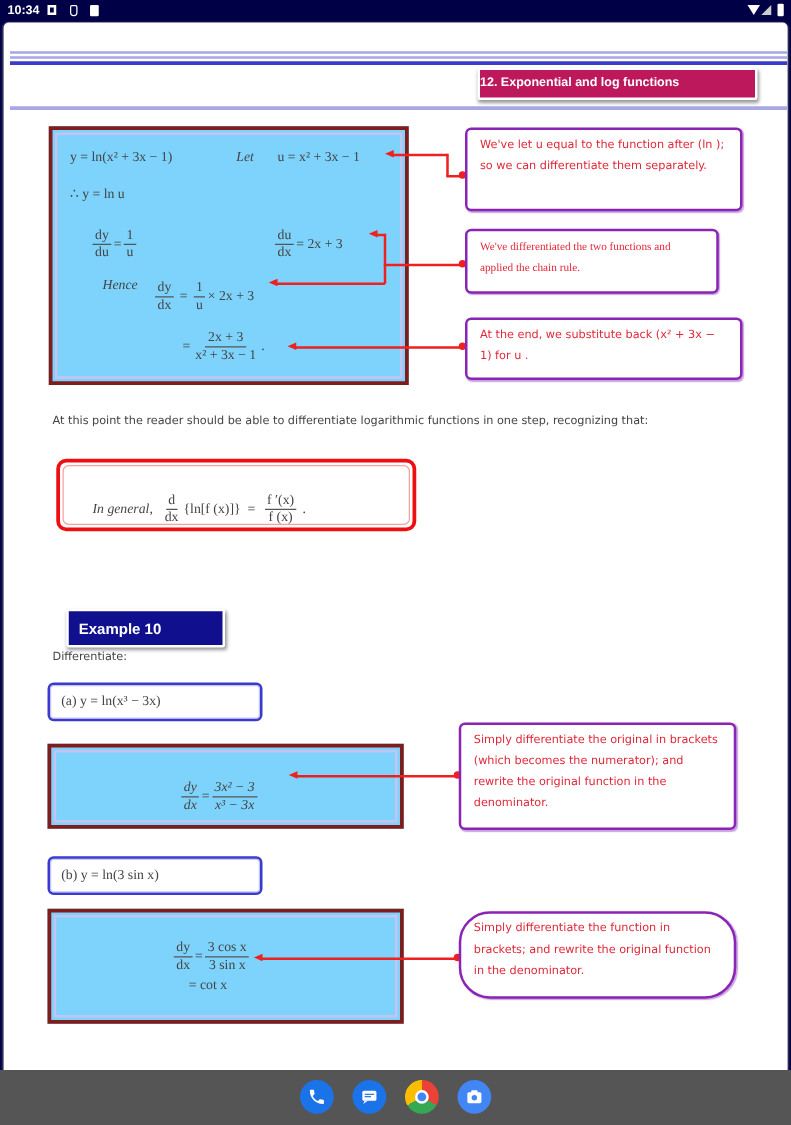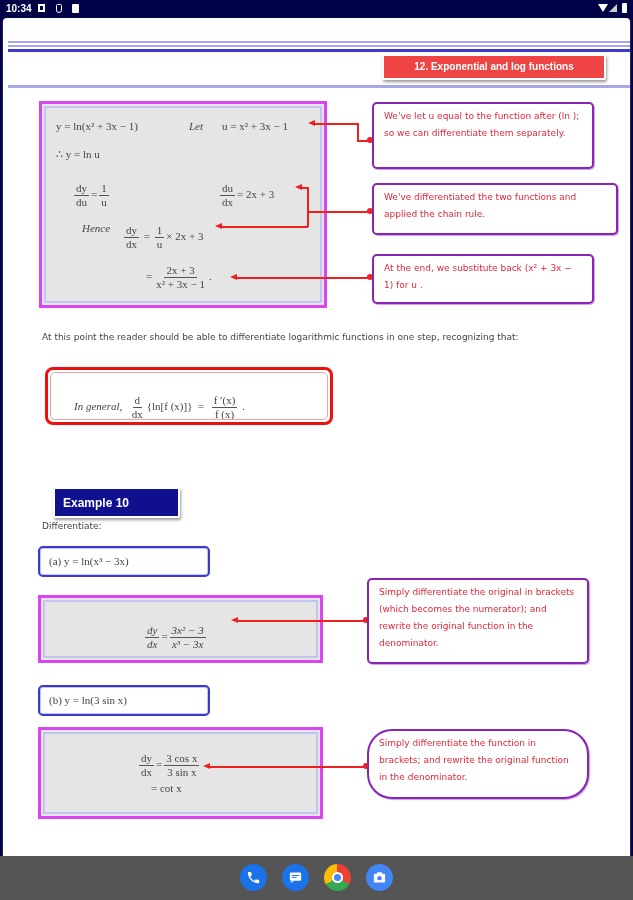--- a/index.html
+++ b/index.html
@@ -17,26 +17,26 @@
   .sb-signal { right: 16px; top: 4px; width: 0; height: 0; border-left: 8px solid transparent; border-bottom: 8px solid #ccc; background: transparent; }
   .sb-battery { right: 6px; top: 3px; width: 5px; height: 10px; border-radius: 1px; }
 
   
   .page { position: absolute; left: 3px; top: 18px; width: 627px; height: 838px; background: #fff; border-radius: 4px 4px 0 0; box-shadow: 0 1px 2px #888; overflow: hidden; }
   .hline { position: absolute; left: 5px; right: 0; }
   .hl1 { top: 23px; height: 2px; background: #a7a7e6; }
   .hl2 { top: 27px; height: 2px; background: #a7a7e6; }
   .hl3 { top: 31px; height: 3px; background: #3c3cc8; }
   .hl4 { top: 67px; height: 3px; background: #a7a7e6; }
-  .chapter-title { position: absolute; left: 379px; top: 36px; width: 224px; height: 26px; background: #ef4444; color: #fff; font-size: 10px; font-weight: bold; text-align: center; line-height: 22px; border: 2px solid #fff; box-shadow: 1px 2px 3px #999; border-radius: 2px; }
+  .chapter-title { position: absolute; left: 379px; top: 36px; width: 224px; height: 26px; background: #be185d; color: #fff; font-size: 10px; font-weight: bold; text-align: left; line-height: 22px; border: 2px solid #fff; box-shadow: 1px 2px 3px #999; border-radius: 2px; }
 
   
   .math { font-family: "Liberation Serif", serif; color: #444; font-size: 11px; }
   .i { font-style: italic; }
-  .dbox { position: absolute; border: 3px solid #d946ef; background: #e5e5e5; text-align: right; }
+  .dbox { position: absolute; border: 3px solid #7f1d1d; background: #7dd3fc; text-align: right; }
   .dbox::after { content: ""; position: absolute; left: 2px; top: 2px; right: 2px; bottom: 2px; border: 2px solid #c4c4f2; pointer-events: none; }
   .frac { display: inline-flex; flex-direction: column; align-items: center; vertical-align: middle; margin: 12px 2px; }
   .frac > span:first-child { border-bottom: 1px solid #555; padding: 0 2px; line-height: 13px; }
   .frac > span:last-child { line-height: 13px; padding: 0 2px; }
   .abs { position: absolute; white-space: nowrap; }
 
   
   .note { position: absolute; border: 2px solid #8a24b4; border-radius: 5px; background: #fff; color: #e0283a; font-family: "DejaVu Sans", sans-serif; font-size: 9px; line-height: 17px; padding: 4px 10px; box-shadow: 1px 1px 1px #c8a0e0; }
 
   
@@ -136,21 +136,21 @@
   <div class="ahead" style="left:212px; top:205px;"></div>
   <div class="arrow" style="left:218px; top:208px; width:87px;"></div>
   <div class="arrow" style="left:304px; top:193px; width:64px;"></div>
   <div class="dot" style="left:364px; top:190px;"></div>
 
   <div class="ahead" style="left:227px; top:256px;"></div>
   <div class="arrow" style="left:233px; top:259px; width:135px;"></div>
   <div class="dot" style="left:364px; top:256px;"></div>
 
   <div class="note" style="left:369px; top:84px; width:222px; height:67px;">We've let u equal to the function after (ln ); so we can differentiate them separately.</div>
-  <div class="note" style="left:369px; top:165px; width:246px; height:52px;">We've differentiated the two functions and applied the chain rule.</div>
+  <div class="note" style="left:369px; top:165px; width:203px; height:52px;font-family:Liberation Serif, serif;">We've differentiated the two functions and applied the chain rule.</div>
   <div class="note" style="left:369px; top:236px; width:222px; height:50px;">At the end, we substitute back (x² + 3x − 1) for u .</div>
 
   <div class="body-text" style="left:39px; top:314px;">At this point the reader should be able to differentiate logarithmic functions in one step, recognizing that:</div>
 
   <div class="red-box math">
     <span class="abs" style="left:26px; top:12px; line-height:26px;">
       <span class="i">In general,</span>&nbsp;
       <span class="frac">
           <span>d</span>
           <span>dx</span>

